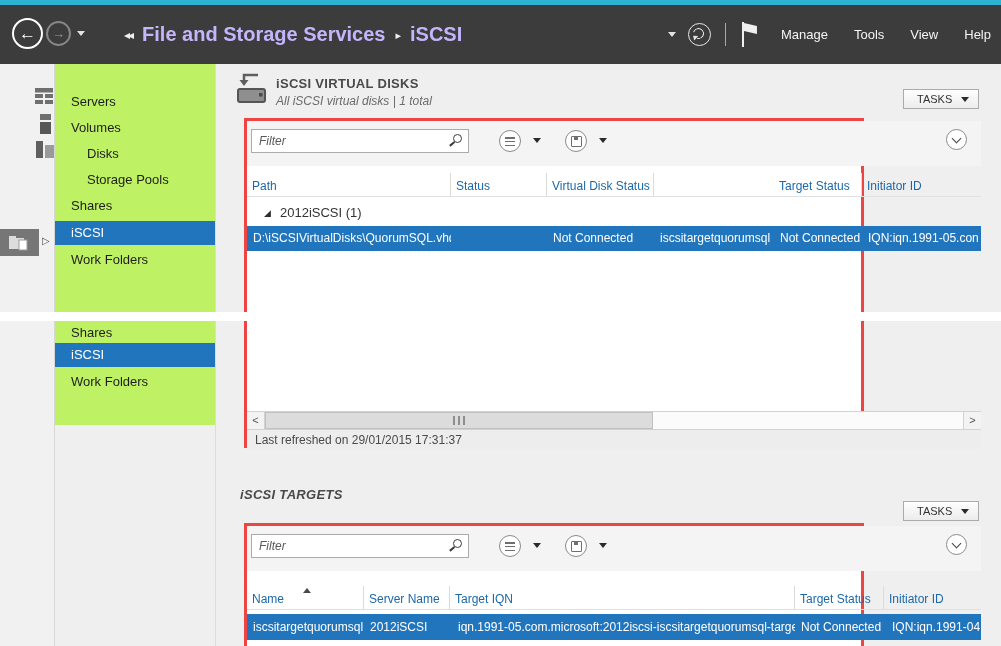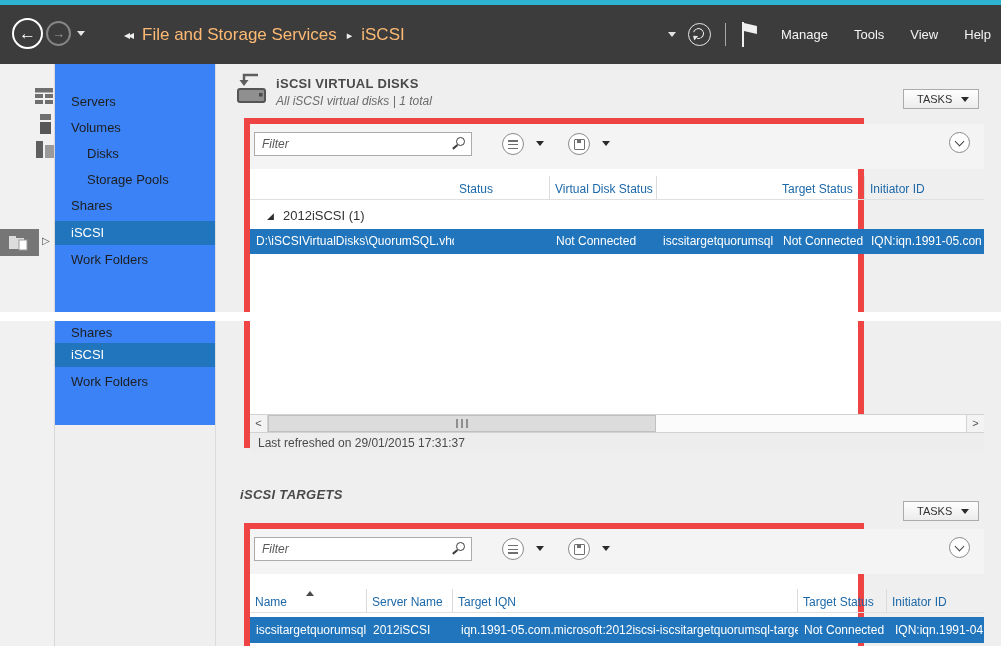--- a/index.html
+++ b/index.html
@@ -12,53 +12,53 @@
   .strip-cyan { position:absolute; left:0; top:0; width:1001px; height:5px; background:#2bb3d1; }
   .titlebar { position:absolute; left:0; top:5px; width:1001px; height:59px; background:#3c3c3c; color:#f2f2f2; }
   .navcircle { position:absolute; border-radius:50%; display:flex; align-items:center; justify-content:center; }
   .back { left:12px; top:13px; width:31px; height:31px; border:2px solid #fff; font-size:17px; color:#fff; cursor:pointer; }
   .fwd  { left:46px; top:16px; width:25px; height:25px; border:2px solid rgba(255,255,255,.38); font-size:13px; color:rgba(255,255,255,.45); }
   .caret { width:0; height:0; border-left:4px solid transparent; border-right:4px solid transparent; border-top:5px solid #2a2a2a; }
   .caret.light { border-top-color:#e3e3e3; }
   .tb-caret { left:77px; top:26px; }
   .crumb { position:absolute; left:124px; top:0; height:59px; display:flex; align-items:center; }
   .crumb .chev2 { font-size:12px; letter-spacing:-2px; margin-right:10px; color:#efefef; }
-  .crumb .root, .crumb .cur { font-size:17px; font-weight:400; color:#fdba74; }
+  .crumb .root, .crumb .cur { font-size:20px; font-weight:700; color:#c4b5fd; }
   .crumb .sep { font-size:11px; margin:2px 9px 0 10px; color:#efefef; }
   .tb-right { position:absolute; right:10px; top:0; height:59px; display:flex; align-items:center; }
   .refresh { width:23px; height:23px; border:1.5px solid #e8e8e8; border-radius:50%; position:relative; margin:0 0 0 12px; }
   .refresh i { position:absolute; left:4px; top:4px; width:11px; height:11px; border:1.5px solid #e8e8e8; border-left-color:transparent; border-radius:50%; transform:rotate(-30deg); }
   .refresh b { position:absolute; left:1px; top:9px; width:0; height:0; border:3px solid transparent; border-right:4px solid #e8e8e8; transform:rotate(40deg); }
   .pipe { width:1px; height:23px; background:#a8a8a8; margin:0 14px 0 14px; }
   .flag { position:relative; width:19px; height:27px; margin-right:22px; }
   .flag .pole { position:absolute; left:2px; top:1px; width:2px; height:25px; background:#f0f0f0; }
   .flag .banner { position:absolute; left:4px; top:2px; width:13px; height:11px; background:#f0f0f0; clip-path:polygon(0 0,100% 28%,100% 100%,0 72%); }
   .menu { font-size:13px; color:#f4f4f4; margin-left:26px; cursor:pointer; }
 
   
   .iconbar { position:absolute; left:0; top:64px; width:55px; height:582px; background:#f1f1f1; border-right:1px solid #d7d7d7; }
   .fss-hl { position:absolute; left:0; top:165px; width:39px; height:27px; background:#767676; }
   .fss-arrow { position:absolute; left:42px; top:171px; font-size:10px; color:#4f4f4f; }
 
   
-  .navpane { position:absolute; left:55px; width:160px; background:#3b82f6; }
+  .navpane { position:absolute; left:55px; width:160px; background:#bef264; }
   .nav-div { position:absolute; left:215px; top:64px; width:1px; height:582px; background:#dcdcdc; }
   .nav-item { position:absolute; left:0; width:160px; height:22px; line-height:22px; font-size:13px; color:#1e1e1e; padding-left:16px; cursor:pointer; white-space:nowrap; }
   .nav-item.indent { padding-left:32px; }
   .nav-item.sel { background:#2075bc; color:#fff; height:24px; line-height:24px; }
 
   
   .sec-title { position:absolute; font-size:13px; font-weight:bold; color:#4a4a4a; letter-spacing:.3px; }
   .sec-sub { position:absolute; font-size:12px; color:#6b6b6b; }
   .tasks-btn { position:absolute; width:76px; height:20px; border:1px solid #ababab; background:linear-gradient(#fefefe,#ececec); display:flex; align-items:center; cursor:pointer; }
   .tasks-btn span { font-size:11px; color:#333; margin-left:13px; flex:1; }
   .tasks-btn .caret { margin-right:9px; }
 
   
-  .panel { position:absolute; left:244px; width:620px; background:#fff; border:6px solid #ef4444; }
+  .panel { position:absolute; left:244px; width:620px; background:#fff; border:3px solid #ef4444; }
   .toolbar { position:absolute; left:0; top:0; width:734px; height:45px; background:#f4f4f4; }
   .filter { position:absolute; left:4px; top:8px; width:218px; height:24px; border:1px solid #ababab; background:#fff; font-size:12px; padding:0 26px 0 7px; color:#333; font-family:"Liberation Sans",sans-serif; }
   .filter::placeholder { font-style:italic; color:#595959; }
   .mag { position:absolute; width:15px; height:15px; cursor:pointer; }
   .mag::before { content:""; position:absolute; left:5px; top:1px; width:7px; height:7px; border:1.6px solid #3c3c3c; border-radius:50%; }
   .mag::after { content:""; position:absolute; left:1px; top:10px; width:6px; height:1.6px; background:#3c3c3c; transform:rotate(-40deg); }
   .circlebtn { position:absolute; width:22px; height:22px; border:1px solid #8a8a8a; border-radius:50%; background:#fff; display:flex; align-items:center; justify-content:center; cursor:pointer; }
   .glyph-list { width:10px; height:9px; background:repeating-linear-gradient(to bottom,#6f6f6f 0 1.5px,transparent 1.5px 3.75px); }
   .glyph-save { position:relative; width:11px; height:11px; border:1.5px solid #6f6f6f; border-radius:1px; }
   .glyph-save::before { content:""; position:absolute; left:2px; top:0; width:4px; height:3px; background:#6f6f6f; }
@@ -193,20 +193,21 @@
       <div class="circlebtn" style="left:318px; top:9px;">
           <span class="glyph-save"></span>
         </div>
       <i class="caret tb-caret2" style="left:352px; top:17px;"></i>
       <div class="circlebtn" style="left:699px; top:8px; width:21px; height:21px;">
           <span class="chev-dn"></span>
         </div>
     </div>
 
     <div class="thead" style="top:52px;">
+      <div class="th" style="left:0; width:204px;">Path</div>
       <div class="th" style="left:204px; width:96px;">Status</div>
       <div class="th" style="left:300px; width:107px;">Virtual Disk Status</div>
       <div class="th" style="left:527px; width:88px;">Target Status</div>
       <div class="th" style="left:615px; width:119px; border-right:none;">Initiator ID</div>
     </div>
 
     <div class="grouprow" style="top:82px;">
       <span class="tri-exp">◢</span>
       <span class="grouplabel">2012iSCSI (1)</span>
     </div>

